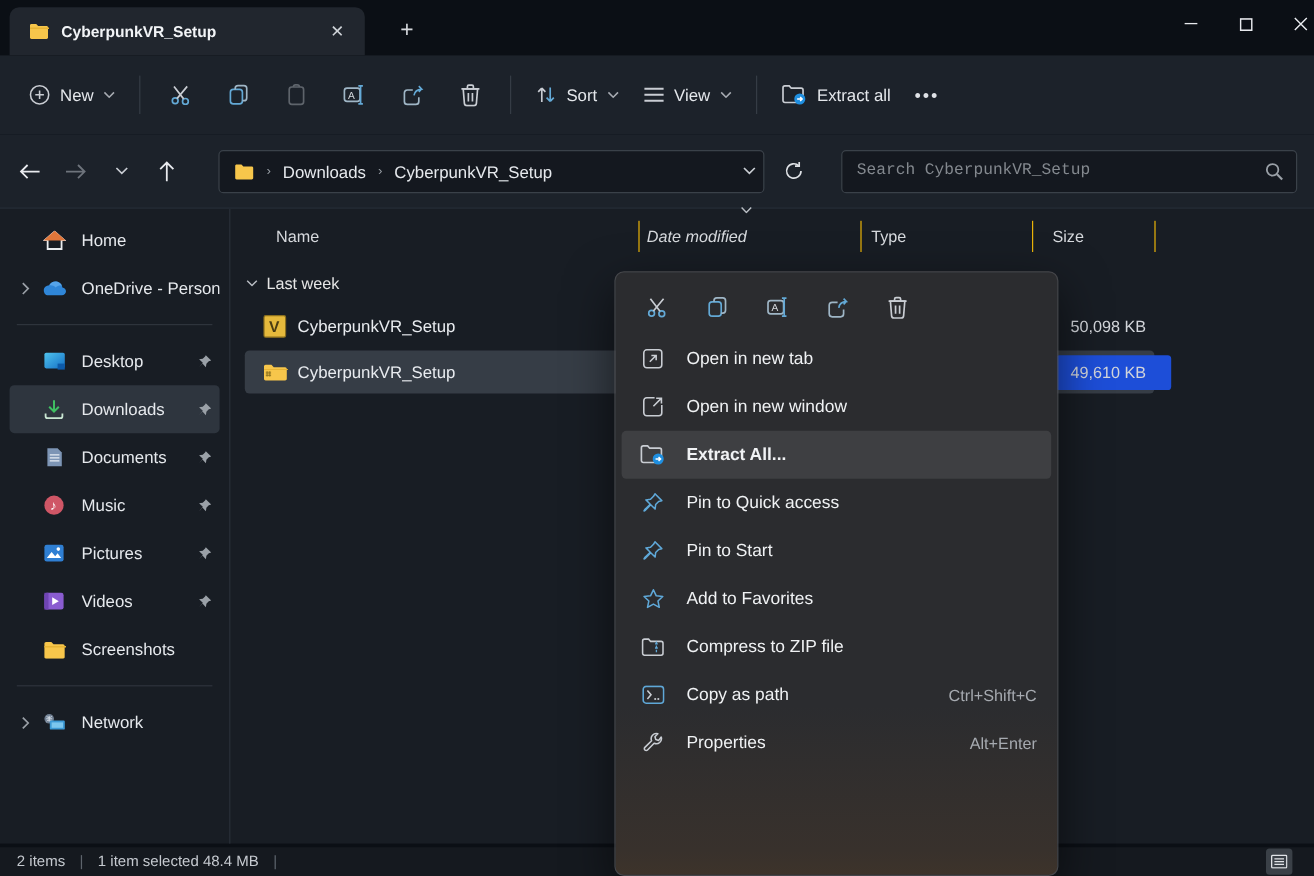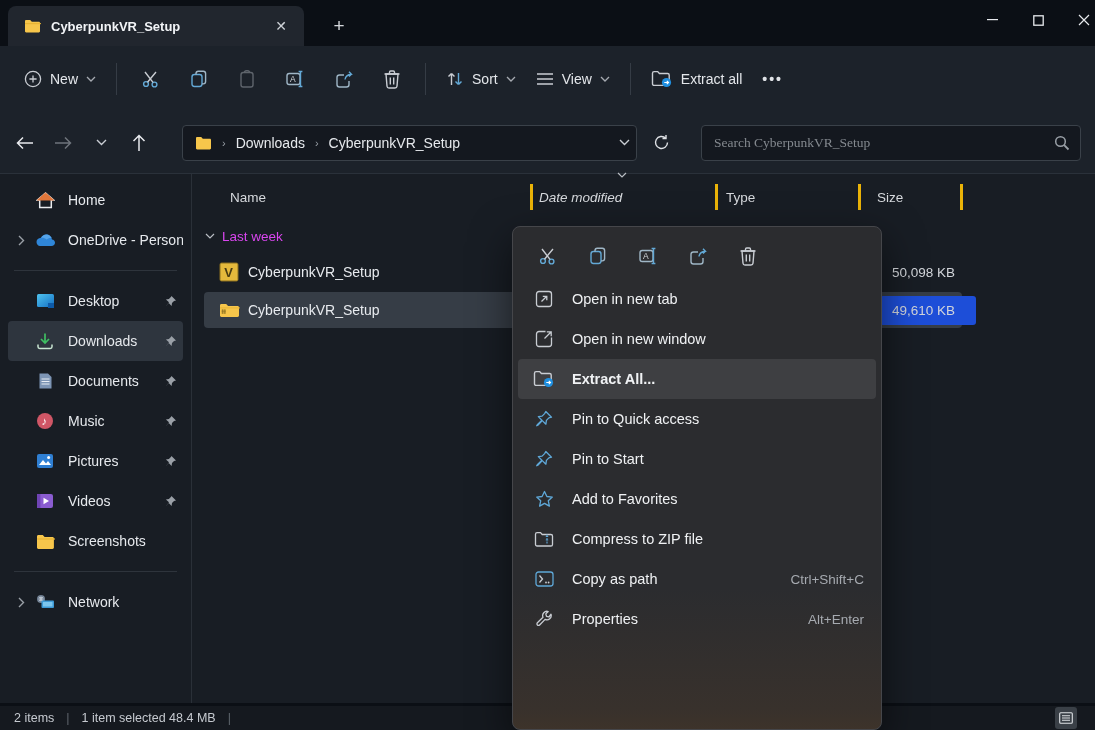--- a/index.html
+++ b/index.html
@@ -37,46 +37,46 @@
   .addressbar { display:flex; align-items:center; width:455px; height:36px; margin-left:24px;
     background:#14181f; border:1px solid #3a4149; border-radius:4px; padding:0 6px 0 12px; font-size:14px; }
   .crumb { display:flex; align-items:center; gap:10px; color:#e6e9ed; }
   .crumb-sep { color:#9aa0a7; font-size:11px; }
   .addr-spacer { flex:1; }
   .refresh-btn { width:36px; height:36px; margin-left:6px; display:flex; align-items:center;
     justify-content:center; border-radius:4px; cursor:pointer; }
   .searchbox { display:flex; align-items:center; margin-left:22px; flex:1; height:36px;
     background:#14181f; border:1px solid #3a4149; border-radius:4px; padding:0 10px 0 12px; }
   .searchbox input { flex:1; background:transparent; border:none; outline:none; color:#c8ccd1;
-    font-size:13.5px; font-family:Liberation Serif, serif; }
+    font-size:13.5px; font-family:Liberation Mono, monospace; }
   .searchbox input::placeholder { color:#84898f; }
 
   
   .main { display:flex; height:529px; background:#181d24; }
   .sidebar { width:192px; border-right:1px solid #2a3038; padding-top:6px; overflow:hidden; }
   .side-item { position:relative; height:40px; display:flex; align-items:center; margin:0 8px;
     border-radius:4px; font-size:14px; color:#e6e9ed; cursor:pointer; }
   .side-item.selected { background:#2e353e; }
   .side-chevron { width:26px; display:flex; justify-content:center; color:#9aa0a7; }
   .side-noChev { width:26px; }
   .side-ico { width:22px; height:20px; display:flex; align-items:center; justify-content:center; margin-right:12px; }
   .side-label { flex:1; white-space:nowrap; overflow:hidden; }
   .side-pin { width:22px; display:flex; justify-content:center; margin-right:2px; }
   .side-div { height:1px; background:#2e343c; margin:10px 14px; }
 
   
   .content { flex:1; position:relative; padding-top:4px; }
   .list-header { display:flex; height:34px; align-items:center; font-size:13.5px; color:#d6d9dd; margin-top:2px; }
-  .col { border-right:3px solid #eab308; height:26px; display:flex; align-items:center; }
+  .col { border-right:1px solid #eab308; height:26px; display:flex; align-items:center; }
   .col-name { width:341px; padding-left:38px; }
   .col-date { width:185px; padding-left:6px; position:relative;font-style:italic; }
   .col-date .sortmark { position:absolute; top:-12px; left:84px; color:#b9bec4; }
   .col-type { width:143px; padding-left:8px; }
   .col-size { width:102px; padding-left:16px; }
-  .group-row { display:flex; align-items:center; height:32px; margin-top:6px; font-size:13.5px; color:#d946ef; }
+  .group-row { display:flex; align-items:center; height:32px; margin-top:6px; font-size:13.5px; color:#e5e5e5; }
   .group-chevron { width:30px; padding-left:13px; color:#b9bec4; }
   .file-row { position:relative; height:36px; margin:2px 0 2px 12px; width:758px; border-radius:4px;
     display:flex; align-items:center; font-size:14px; color:#e8ebef; cursor:pointer; }
   .file-row.selected { background:#363d46; }
   .file-ico { width:22px; height:20px; margin:0 8px 0 14px; display:flex; align-items:center; justify-content:center; }
   .file-size { position:absolute; left:676px; width:96px; padding:7px 0 7px 12px; color:#d2d5da; font-size:13.5px; }
   .file-row.selected .file-size { background:#1d4ed8; border-radius:3px; }
 
   
   .statusbar { position:absolute; left:0; bottom:0; width:1095px; height:24px; background:#15191f;

